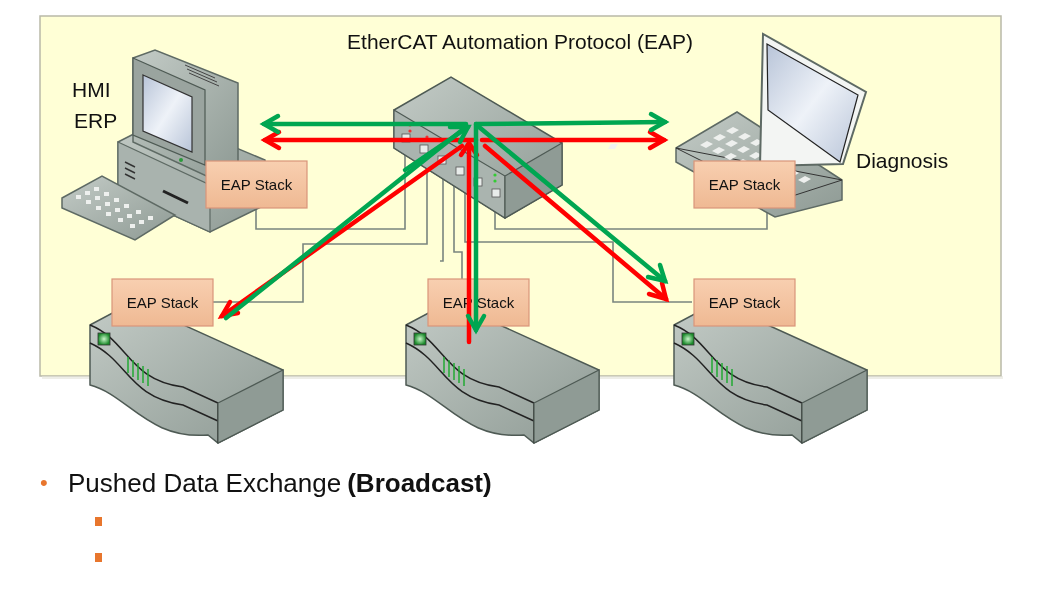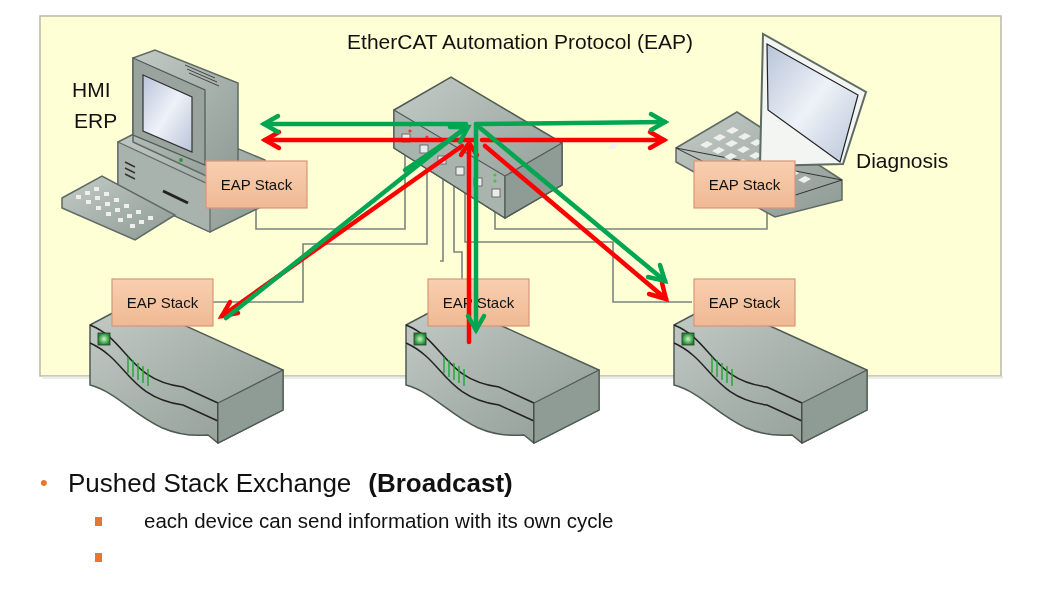--- a/index.html
+++ b/index.html
@@ -4,21 +4,21 @@
 <style>
   html,body{margin:0;padding:0;background:#ffffff;}
   body{width:1043px;height:600px;position:relative;overflow:hidden;font-family:"Liberation Sans","DejaVu Sans",sans-serif;}
   #diagram{position:absolute;left:0;top:0;width:1043px;height:460px;}
   .panel-title{font-size:21px;fill:#111;}
   .dev-label{font-size:21px;fill:#111;}
   .stack-text{font-size:15px;fill:#111;}
   .bullets{position:absolute;left:40px;top:463px;width:980px;color:#111;}
   .b1{display:flex;align-items:center;font-size:26px;height:40px;}
   .b1 .dot{color:#e8762d;font-size:22px;width:28px;display:inline-block;}
-  .b1 strong{font-weight:bold;margin-left:17px;}
+  .b1 strong{font-weight:bold;margin-left:6px;}
   .b2{display:flex;align-items:center;font-size:20.5px;height:36px;margin-left:55px;}
   .b2 .sq{width:7px;height:9px;background:#e8762d;display:inline-block;margin-right:42px;}
 </style>
 </head>
 <body>
 
 <svg id="diagram" viewBox="0 0 1043 460" xmlns="http://www.w3.org/2000/svg">
   <defs>
     <linearGradient id="gGrey" x1="0" y1="0" x2="1" y2="1">
       <stop offset="0" stop-color="#c3cbc6"></stop>
@@ -236,23 +236,22 @@
     <line x1="405" y1="170" x2="468" y2="127"></line>
     <polyline points="450,127 468,127 460,142"></polyline>
     <line x1="479" y1="127" x2="665" y2="281"></line>
     <polyline points="648,277 665,281 660,265"></polyline>
   </g>
 </svg>
 
 <div class="bullets">
   <div class="b1">
     <span class="dot">•</span>
-    <span>Pushed Stack Exchange</span>
+    <span>Pushed Data Exchange</span>
     <strong>(Broadcast)</strong>
   </div>
   <div class="b2">
     <span class="sq"></span>
-    <span>each device can send information with its own cycle</span>
   </div>
   <div class="b2">
     <span class="sq"></span>
   </div>
 </div>
 
 </body></html>

